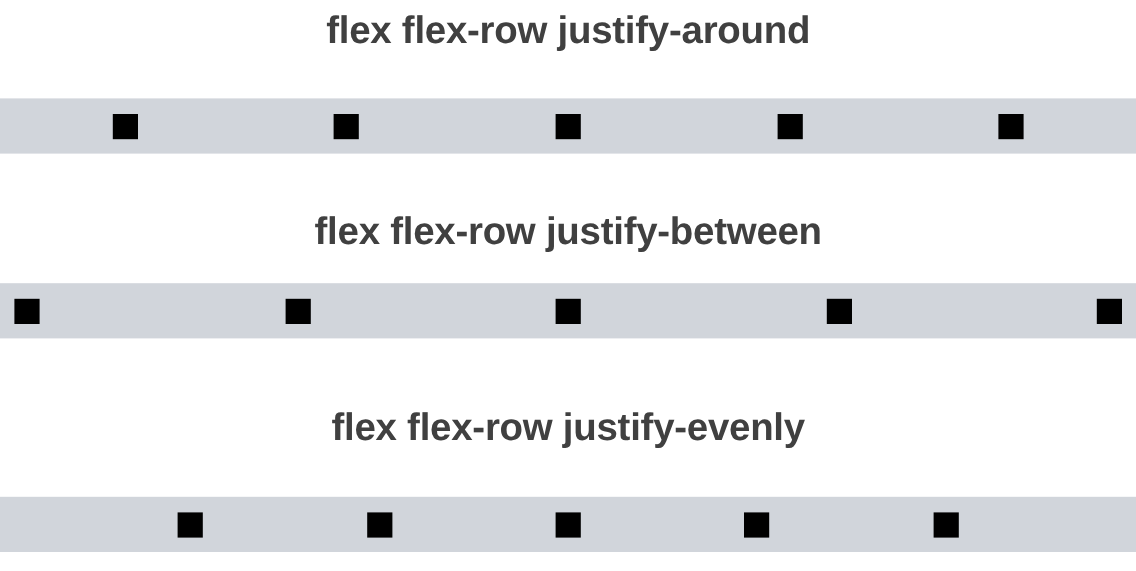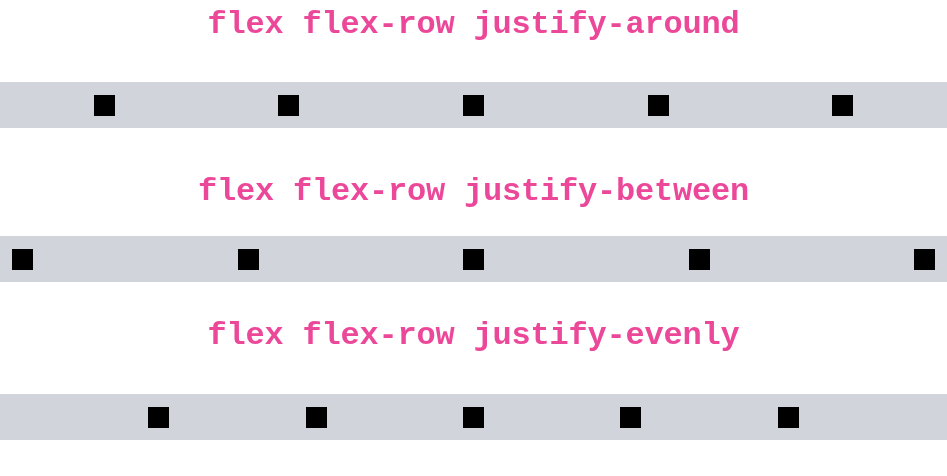--- a/index.html
+++ b/index.html
@@ -28,28 +28,27 @@
     box-sizing: border-box;
   }
   .demo-label {
     display: block;
     width: 100%;
     text-align: center;
     font-weight: bold;
     font-size: 32px;
     line-height: 1.0;
     letter-spacing: -0.2px;
-    color: #ec4899;
+    color: #404040;
     box-sizing: border-box;
-    font-family: Liberation Mono, monospace;
   }
   
   .sec-1 .demo-label { padding-top: 9px;  padding-bottom: 41px; }
   .sec-2 .demo-label { padding-top: 48px; padding-bottom: 28px; }
-  .sec-3 .demo-label { padding-top: 22px; padding-bottom: 42px; margin-top: 16px; }
+  .sec-3 .demo-label { padding-top: 58px; padding-bottom: 42px; }
 
   .flex-band {
     display: flex;
     flex-direction: row;
     align-items: center;
     width: 100%;
     height: 46px;
     background: #d1d5db;
     padding: 0 12px;
     box-sizing: border-box;

